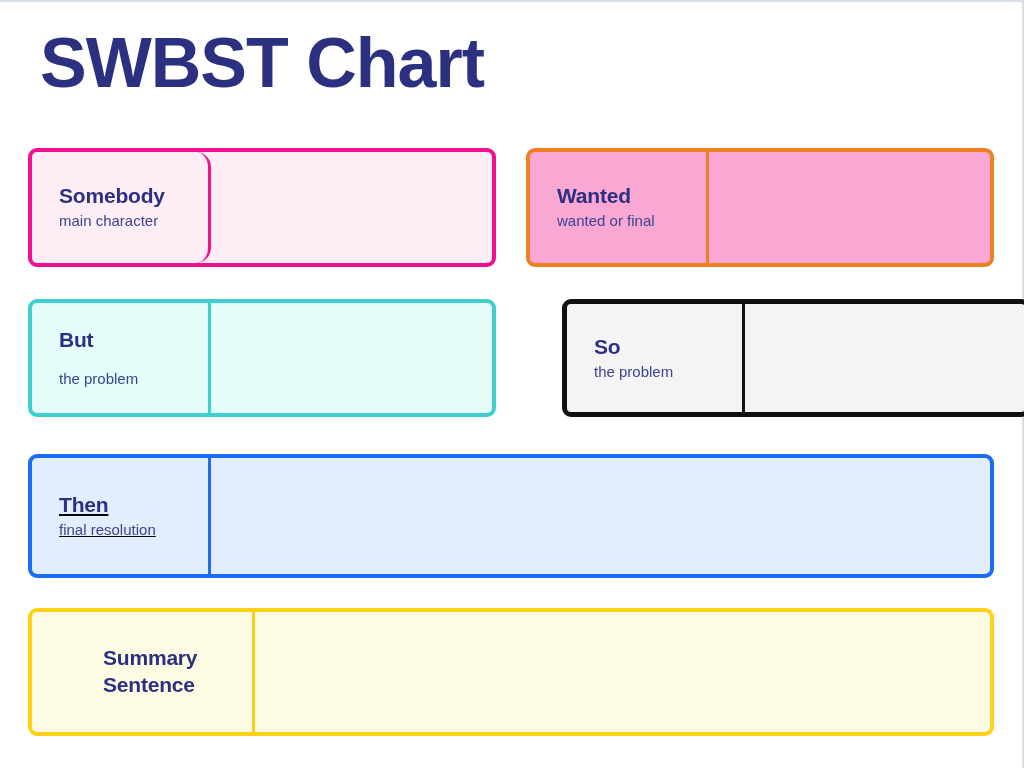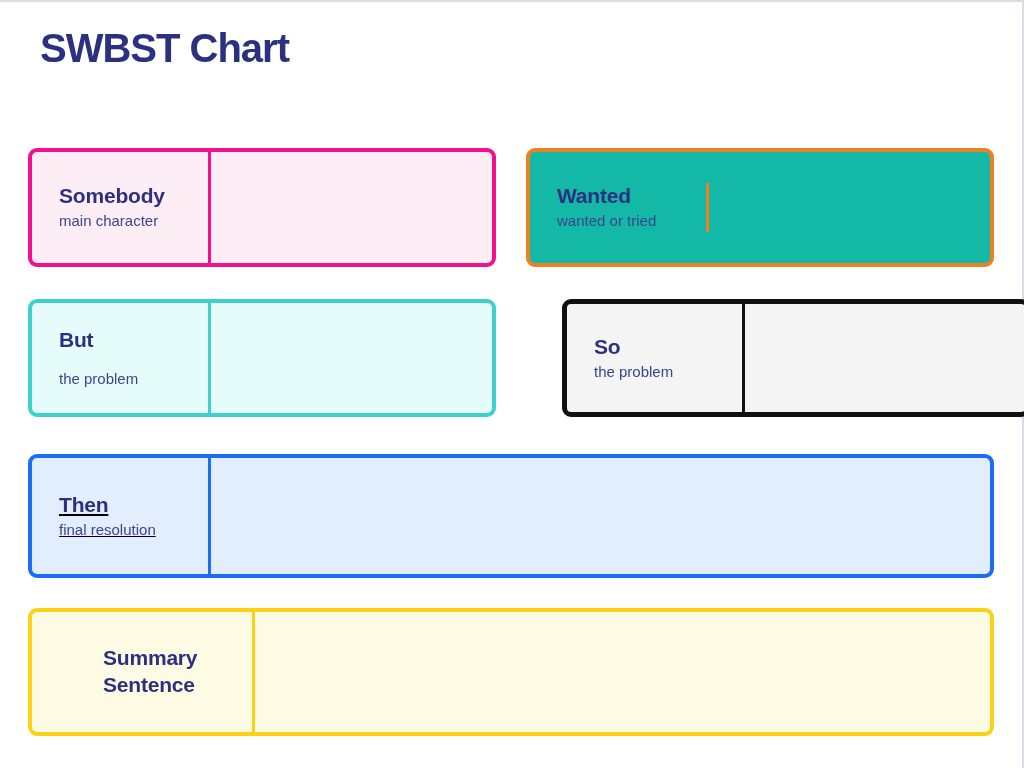--- a/index.html
+++ b/index.html
@@ -22,21 +22,21 @@
     background: #ffffff;
     box-sizing: border-box;
     border-top: 2px solid #d6dde8;
     border-right: 2px solid #d6dde8;
   }
 
   #page-title {
     position: absolute;
     left: 40px;
     top: 26px;
-    font-size: 40px;
+    font-size: 70px;
     font-weight: bold;
     letter-spacing: -1px;
     color: #2b3080;
     line-height: 1.0;
     white-space: nowrap;
   }
 
   
   .swbst-box {
     position: absolute;
@@ -99,31 +99,31 @@
   #box-so       .label-cell { width: 178px; }
 </style>
 </head>
 <body>
 
 <div id="canvas" style="border-top-color: rgb(214, 221, 232); border-right-color: rgb(214, 221, 232);">
 
   <div id="page-title">SWBST Chart</div>
 
   <div class="swbst-box" id="box-somebody" style="border-color: rgb(242, 16, 142); background-color: rgb(253, 238, 246);">
-    <div class="label-cell" style="border-right-color: rgb(242, 16, 142);">
+    <div class="label-cell" style="border-right-color: rgb(242, 16, 142); border-radius: 15px;">
       <div class="label-title">Somebody</div>
       <div class="label-sub">main character</div>
     </div>
     <div class="answer-cell"></div>
   </div>
 
-  <div class="swbst-box" id="box-wanted" style="border-color: rgb(238, 127, 34); background-color: #14b8a6; align-items: center;">
+  <div class="swbst-box" id="box-wanted" style="border-color: rgb(238, 127, 34); background-color: #f9a8d4;">
     <div class="label-cell" style="border-right-color: rgb(238, 127, 34);">
       <div class="label-title">Wanted</div>
-      <div class="label-sub">wanted or tried</div>
+      <div class="label-sub">wanted or final</div>
     </div>
     <div class="answer-cell"></div>
   </div>
 
   <div class="swbst-box" id="box-but" style="border-color: rgb(62, 207, 207); background-color: rgb(230, 252, 251);">
     <div class="label-cell" style="border-right-color: rgb(62, 207, 207); gap: 14px;">
       <div class="label-title">But</div>
       <div class="label-sub">the problem</div>
     </div>
     <div class="answer-cell"></div>

